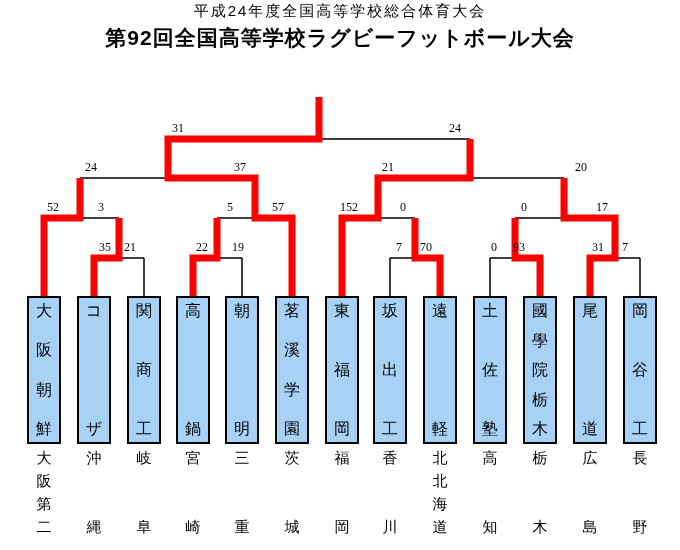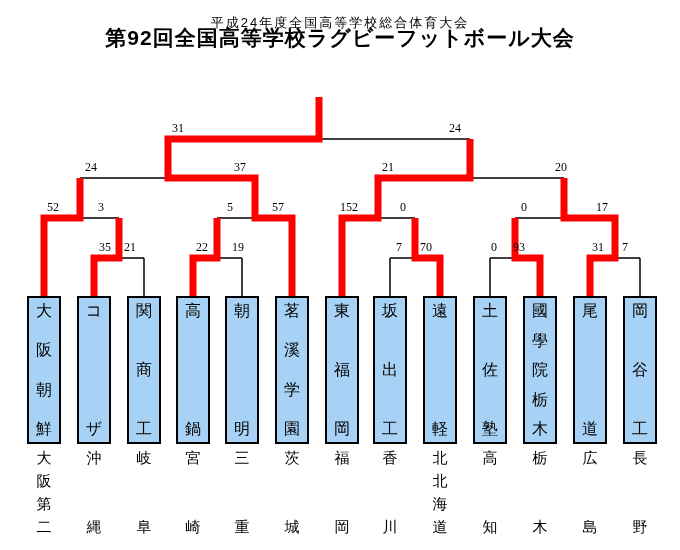--- a/index.html
+++ b/index.html
@@ -1,20 +1,20 @@
 <!DOCTYPE html>
 <html><head>
 <meta charset="utf-8">
 <style>
   html,body{margin:0;padding:0;background:#fff;}
   .page{position:relative;width:680px;height:550px;background:#ffffff;overflow:hidden;
         font-family:"Liberation Serif","DejaVu Serif",serif;color:#000;}
-  .title1{position:absolute;top:14px;left:0;width:680px;text-align:center;
+  .title1{position:absolute;top:2px;left:0;width:680px;text-align:center;
           font-family:"Liberation Sans","DejaVu Sans",sans-serif;
-          font-size:13px;letter-spacing:2px;}
+          font-size:15px;letter-spacing:2px;}
   .title2{position:absolute;top:24px;left:0;width:680px;text-align:center;
           font-family:"Liberation Sans","DejaVu Sans",sans-serif;
           font-size:21px;font-weight:bold;letter-spacing:1px;}
   svg.lines{position:absolute;left:0;top:0;}
   .champ{position:absolute;left:257px;top:65px;width:126px;height:31px;
          background:#a8d2f5;border:2.5px solid #000;box-sizing:border-box;
          display:flex;align-items:center;justify-content:center;
          font-size:17px;letter-spacing:2px;}
   .sc{position:absolute;font-size:12px;line-height:1;white-space:nowrap;}
   .tb{position:absolute;top:296px;width:34px;height:148px;background:#a8d2f5;
@@ -59,21 +59,21 @@
       <polyline points="590,298 590,258 615,258 615,218 564,218 564,178"></polyline>
     </g>
   </svg>
 
 
   <span class="sc" style="left:172px;top:122px">31</span>
   <span class="sc" style="left:449px;top:122px">24</span>
   <span class="sc" style="left:85px;top:161px">24</span>
   <span class="sc" style="left:234px;top:161px">37</span>
   <span class="sc" style="left:382px;top:161px">21</span>
-  <span class="sc" style="left:555px;top:161px">20</span>
+  <span class="sc" style="left:575px;top:161px">20</span>
   <span class="sc" style="left:47px;top:201px">52</span>
   <span class="sc" style="left:98px;top:201px">3</span>
   <span class="sc" style="left:227px;top:201px">5</span>
   <span class="sc" style="left:272px;top:201px">57</span>
   <span class="sc" style="left:340px;top:201px">152</span>
   <span class="sc" style="left:400px;top:201px">0</span>
   <span class="sc" style="left:521px;top:201px">0</span>
   <span class="sc" style="left:596px;top:201px">17</span>
   <span class="sc" style="left:99px;top:241px">35</span>
   <span class="sc" style="left:124px;top:241px">21</span>

